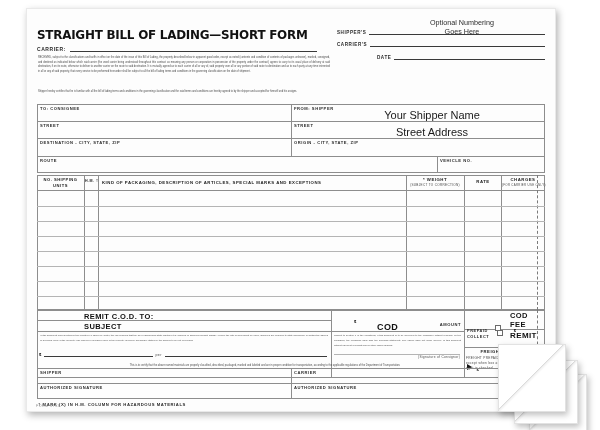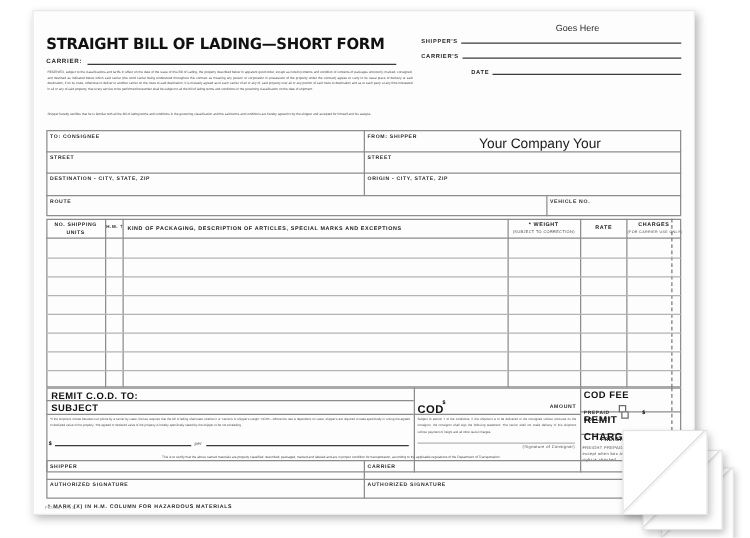--- a/index.html
+++ b/index.html
@@ -33,21 +33,21 @@
   .ttl{font-weight:bold;font-size:12.3px;letter-spacing:-.25px;color:#111;
        font-family:"DejaVu Sans", sans-serif;transform:scaleX(.97);transform-origin:left;}
   .lbl{font-size:4.1px;letter-spacing:.55px;color:#2a2a2a;font-weight:bold;
        text-transform:uppercase;white-space:nowrap;}
   .lbl2{font-size:3.5px;letter-spacing:.3px;color:#4a4a4a;white-space:nowrap;}
   .hdr{font-size:4.3px;letter-spacing:.5px;color:#222;font-weight:bold;text-transform:uppercase;}
   .fine{font-size:2.55px;line-height:1.85;color:#4b4b4b;text-align:justify;
         font-family:"Liberation Sans", sans-serif;}
   .fine2{font-size:2.45px;line-height:1.95;color:#4b4b4b;text-align:justify;}
   .fill{font-size:11px;color:#1a1a1a;font-family:"Liberation Sans", sans-serif;}
-  .bigl{font-size:7.5px;font-weight:bold;letter-spacing:.4px;color:#111;}
+  .bigl{font-size:7.5px;font-weight:bold;letter-spacing:.4px;color:#111;margin-left:43px;}
   .rule{border-bottom:1px solid #3a3a3a;}
   .box{position:absolute;border:1px solid #8d8d8d;box-sizing:border-box;}
   .vl{position:absolute;border-left:1px solid #8d8d8d;}
   .hl{position:absolute;border-top:1px solid #8d8d8d;}
   .hlt{position:absolute;border-top:1px solid #b4b4b4;}
   .dash{position:absolute;border-left:1px dashed #7a7a7a;}
   .ck{display:inline-block;width:4px;height:4px;border:1px solid #6a6a6a;vertical-align:middle;background:#fff;}
   .ckbig{display:inline-block;width:9px;height:9px;border:1px solid #555;background:#fff;}
   .dollar{font-size:4.2px;font-weight:bold;}
   .arrow{display:inline-block;width:0;height:0;border-top:3.2px solid transparent;
@@ -61,20 +61,21 @@
 <div class="copy" id="copy2"></div>
 <div class="copy" id="copy1"></div>
 
 <div id="sheet">
 <div id="inner">
 
   <div class="ttl" style="position:absolute;left:0;top:10px;">STRAIGHT BILL OF LADING—SHORT FORM</div>
 
   <div style="position:absolute;left:300px;top:0px;width:208px;">
     <div style="text-align:center;font-size:7.2px;color:#2b2b2b;line-height:1.25;padding-left:42px;">
+      <div>Optional Numbering</div>
       <div>Goes Here</div>
     </div>
   </div>
   <div style="position:absolute;left:300px;top:12px;width:208px;display:flex;align-items:flex-end;">
     <span class="lbl" style="font-size:4.6px;">SHIPPER'S</span>
     <span class="rule" style="flex:1;margin-left:3px;height:1px;"></span>
   </div>
   <div style="position:absolute;left:300px;top:24px;width:208px;display:flex;align-items:flex-end;">
     <span class="lbl" style="font-size:4.6px;">CARRIER'S</span>
     <span class="rule" style="flex:1;margin-left:3px;height:1px;"></span>
@@ -102,21 +103,22 @@
   <div class="lbl cell-lbl" style="left:3px;top:88px;">TO: CONSIGNEE</div>
   <div class="lbl cell-lbl" style="left:3px;top:105px;">STREET</div>
   <div class="lbl cell-lbl" style="left:3px;top:122px;">DESTINATION - CITY, STATE, ZIP</div>
   <div class="lbl cell-lbl" style="left:3px;top:140px;">ROUTE</div>
 
   <div class="lbl cell-lbl" style="left:257px;top:88px;">FROM: SHIPPER</div>
   <div class="lbl cell-lbl" style="left:257px;top:105px;">STREET</div>
   <div class="lbl cell-lbl" style="left:257px;top:122px;">ORIGIN - CITY, STATE, ZIP</div>
   <div class="lbl cell-lbl" style="left:403px;top:140px;">VEHICLE NO.</div>
 
-  <div class="fill" style="position:absolute;left:285px;top:91px;width:220px;text-align:center;">Your Company Your</div>
+  <div class="fill" style="position:absolute;left:285px;top:91px;width:220px;text-align:center;">Your Shipper Name</div>
+  <div class="fill" style="position:absolute;left:285px;top:108px;width:220px;text-align:center;">Street Address</div>
 
   <div class="box" style="left:0;top:157px;width:508px;height:135px;"></div>
   <div class="hl" style="left:0;top:172px;width:508px;"></div>
 
   <div class="vl" style="left:47px;top:157px;height:135px;"></div>
   <div class="vl" style="left:61px;top:157px;height:135px;"></div>
   <div class="vl" style="left:369px;top:157px;height:135px;"></div>
   <div class="vl" style="left:427px;top:157px;height:135px;"></div>
   <div class="vl" style="left:464px;top:157px;height:135px;"></div>
   <div class="dash" style="left:500px;top:157px;height:135px;"></div>

